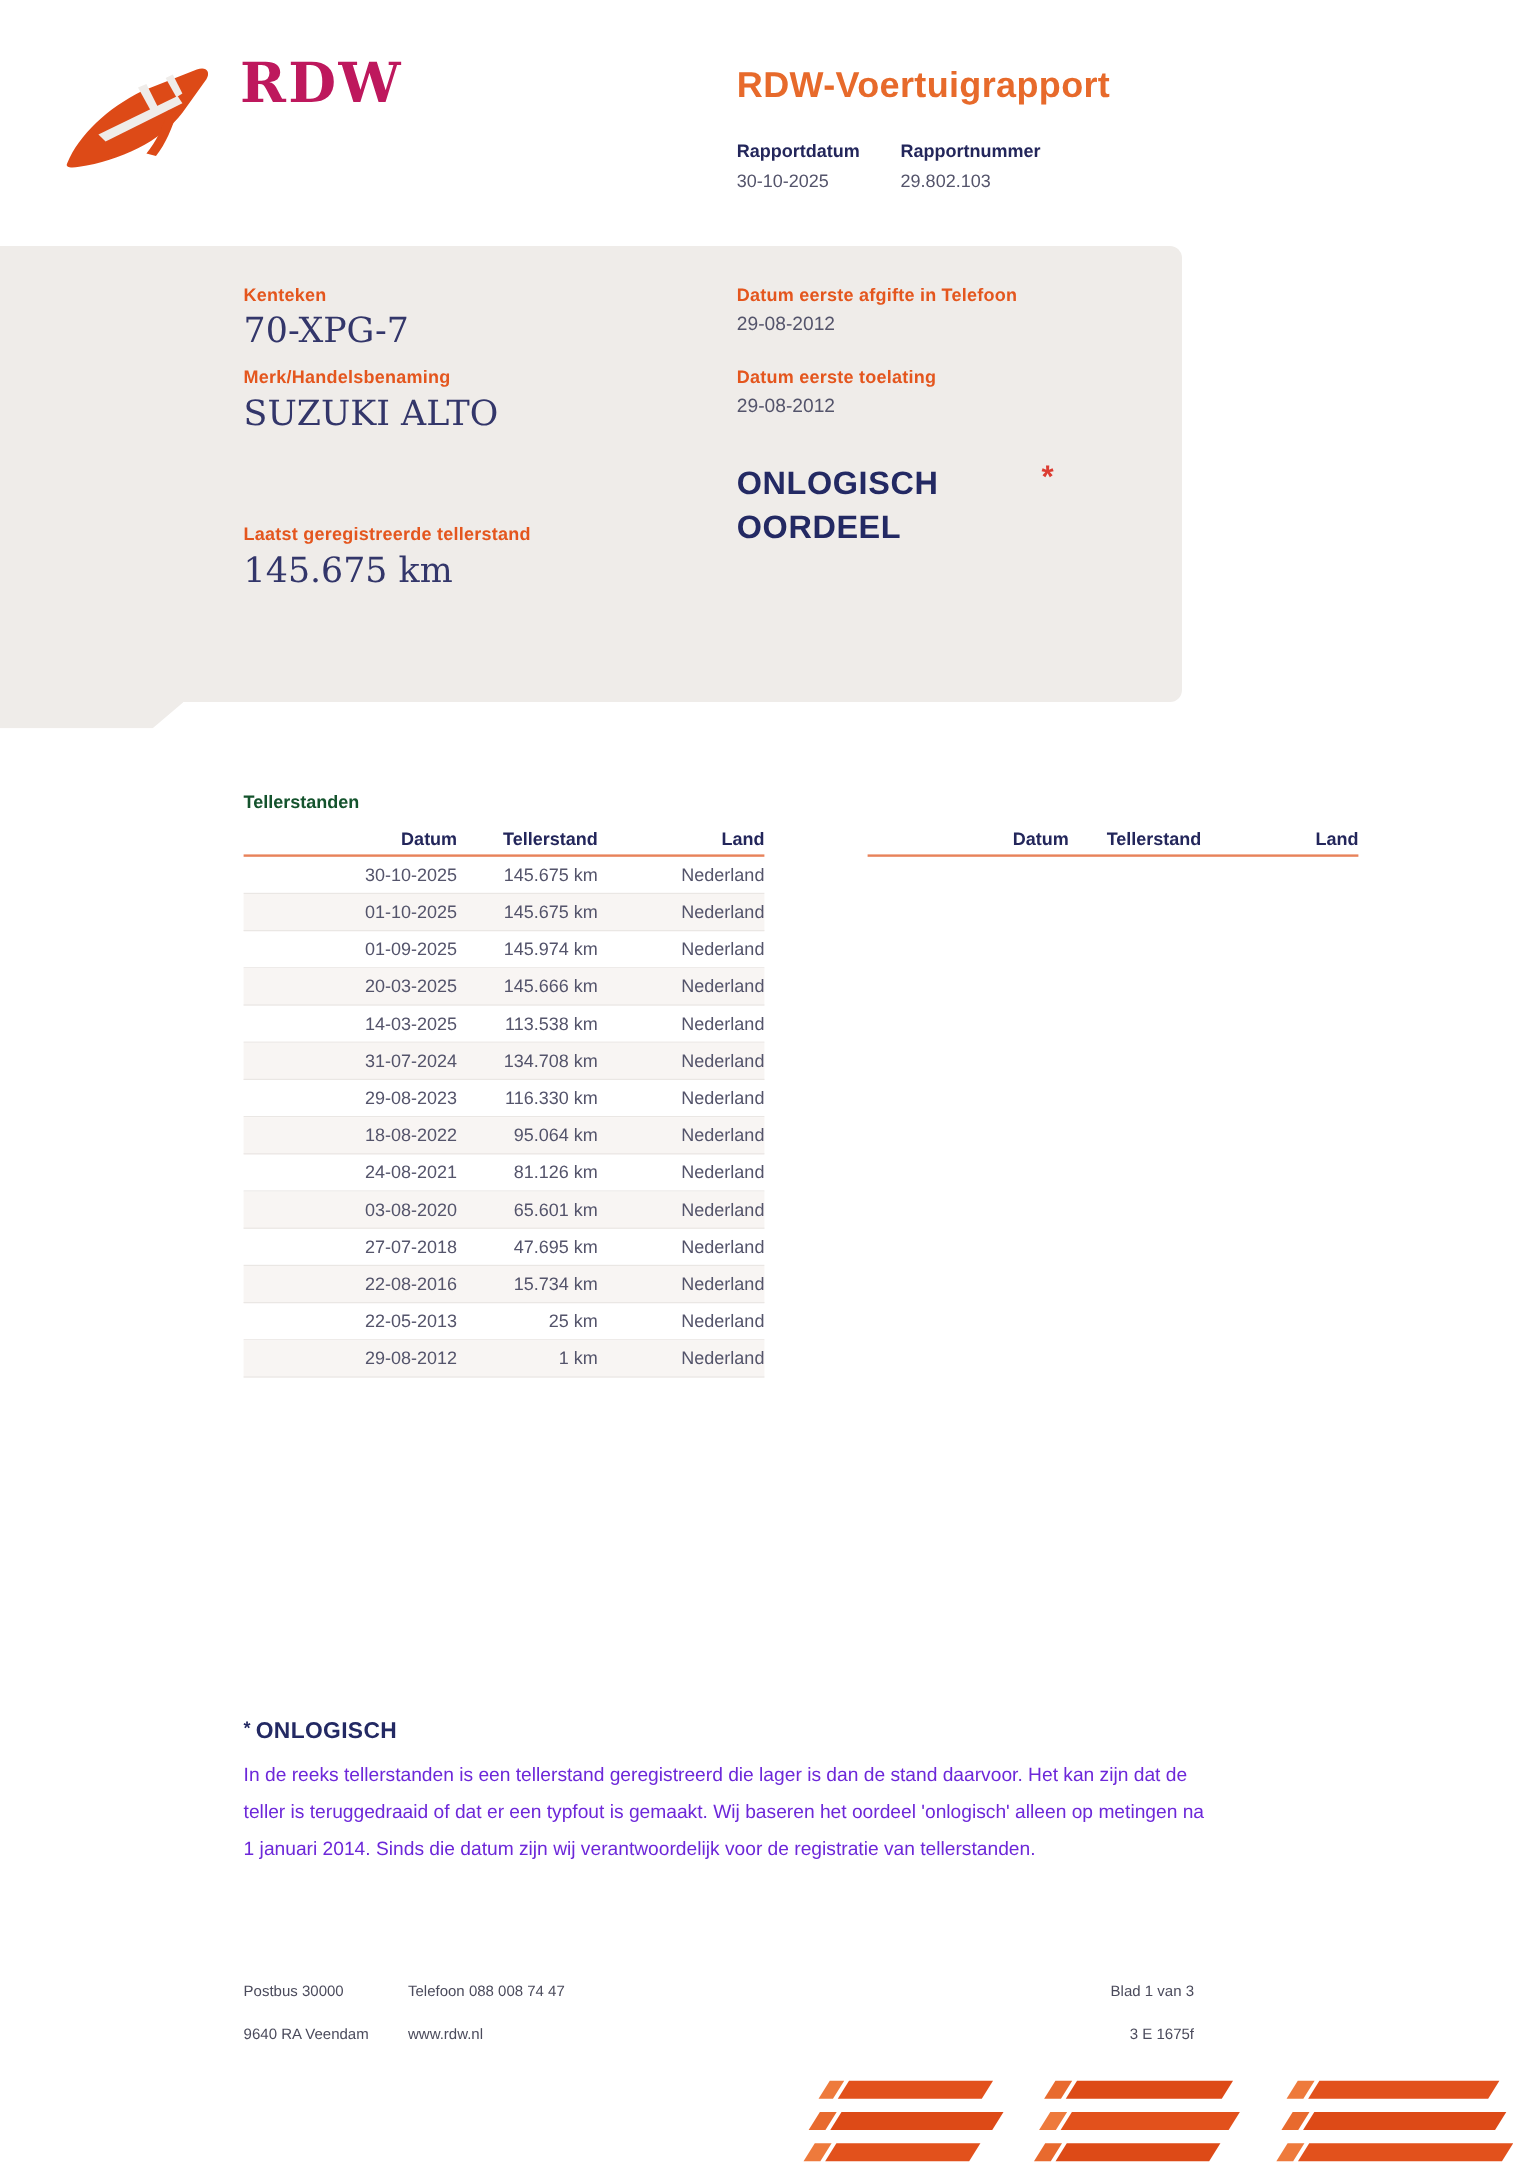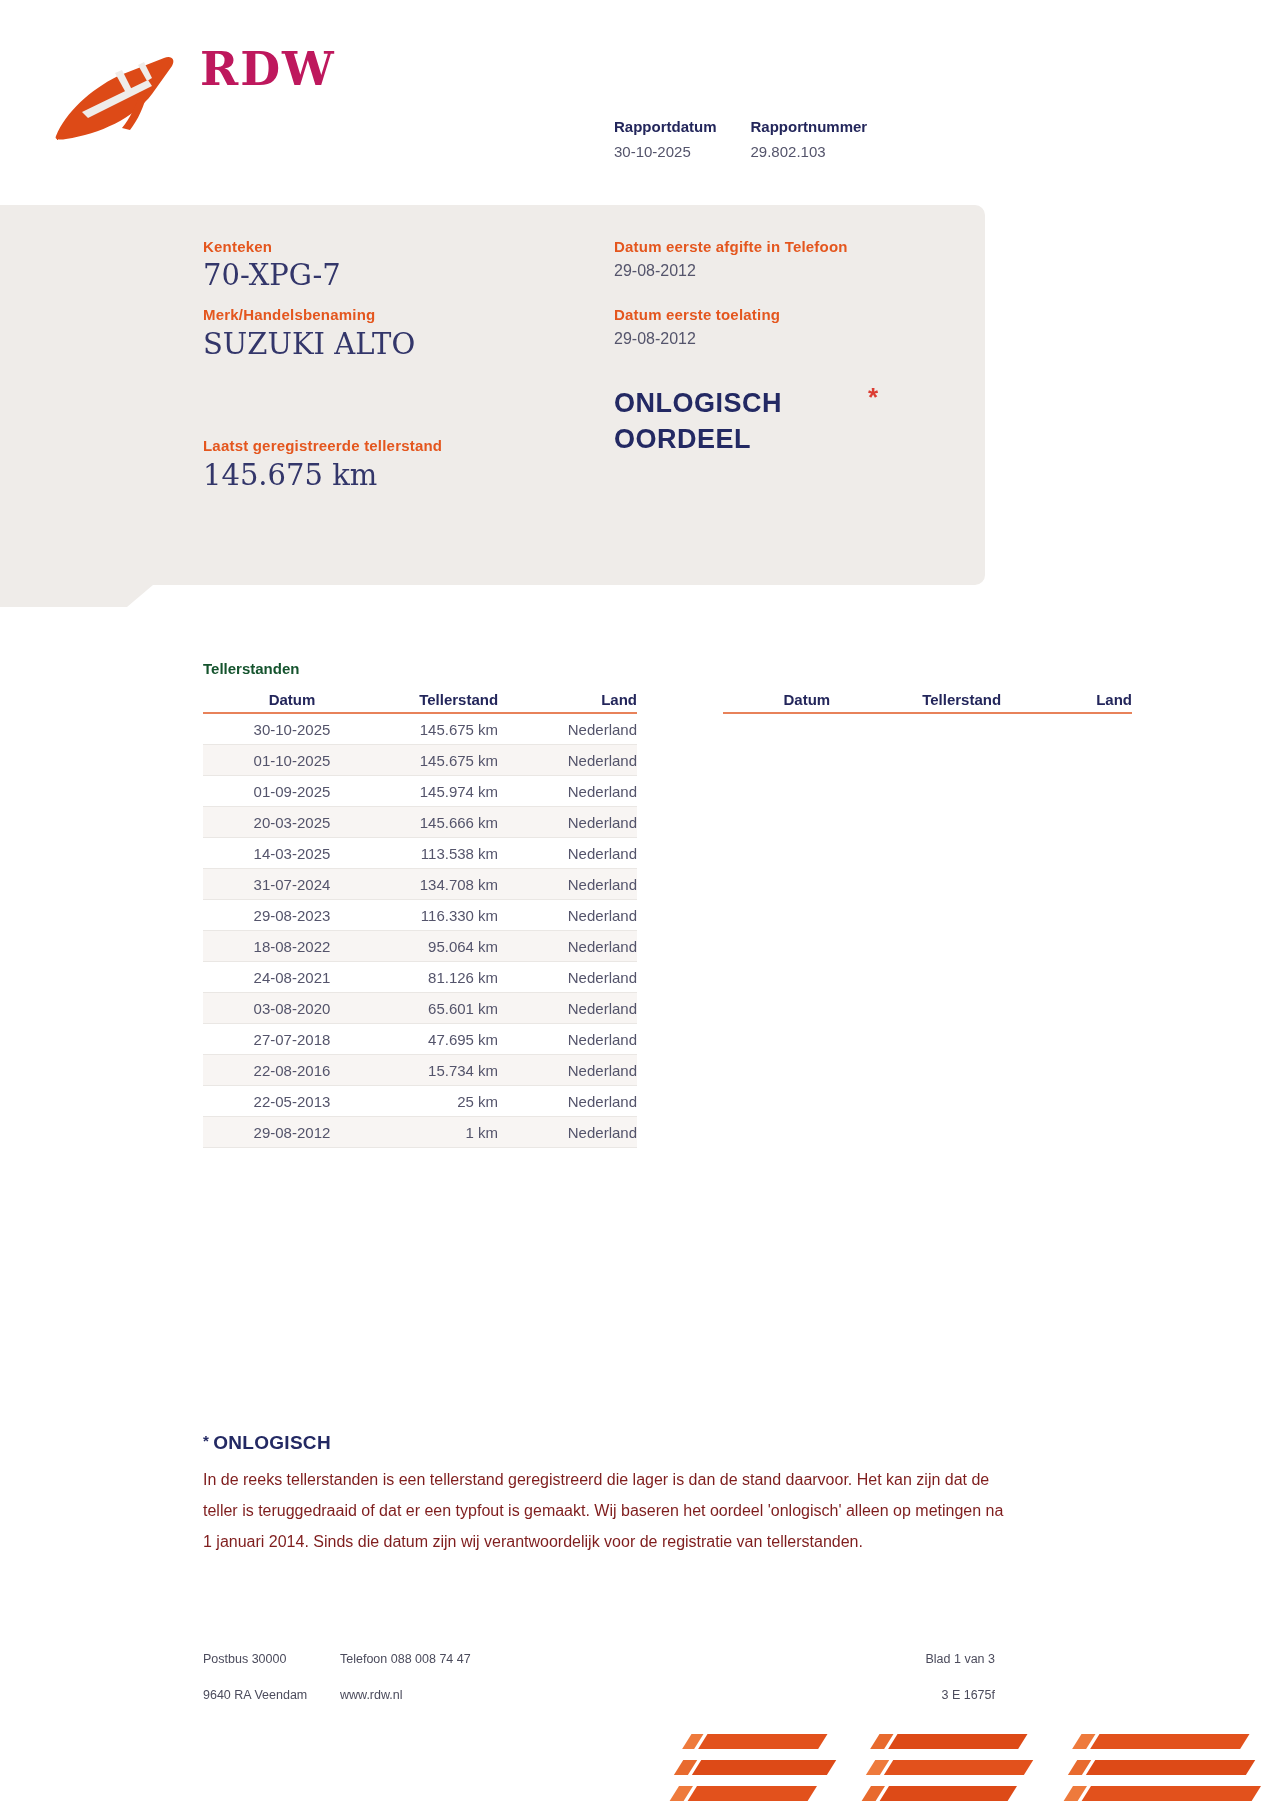--- a/index.html
+++ b/index.html
@@ -29,28 +29,28 @@
 
   
   .section-title{position:absolute;left:203px;top:660px;font-size:15px;font-weight:700;color:#14532d;}
   .otable{position:absolute;top:686px;}
   .otable.left{left:203px;width:434px;}
   .otable.right{left:723px;width:409px;}
   .orow{display:flex;align-items:center;height:30px;font-size:15px;color:#54546B;}
   .orow.head{height:26px;font-weight:700;color:#23265B;border-bottom:2px solid #E8825A;}
   .rows .orow{border-bottom:1px solid #EAE7E4;}
   .rows .orow:nth-child(even){background:#F8F5F3;}
-  .c0{flex:0 0 41%;text-align:center;}
+  .c0{flex:0 0 41%;text-align:right;}
   .c1{flex:0 0 27%;text-align:right;}
   .c2{flex:1;text-align:right;}
 
   
   .note-head{position:absolute;left:203px;top:1432px;font-size:19px;font-weight:800;color:#232963;letter-spacing:0.3px;}
   .note-star{font-size:15px;vertical-align:top;color:#232963;margin-right:4px;}
-  .note-body{position:absolute;left:203px;top:1464px;width:805px;font-size:16px;line-height:31px;color:#7f1d1d;}
+  .note-body{position:absolute;left:203px;top:1464px;width:805px;font-size:16px;line-height:31px;color:#6d28d9;}
 
   
   .footer{position:absolute;left:0;top:1652px;width:1280px;font-size:12.5px;color:#4B4B5C;}
   .footer .fl1{position:absolute;left:203px;top:0;}
   .footer .fl2{position:absolute;left:203px;top:36px;}
   .footer .fm1{position:absolute;left:340px;top:0;}
   .footer .fm2{position:absolute;left:340px;top:36px;}
   .footer .fr{position:absolute;left:795px;top:0;width:200px;text-align:right;}
   .footer .fr2{position:absolute;left:795px;top:36px;width:200px;text-align:right;}
   .flink{color:#4B4B5C;text-decoration:none;}
@@ -66,20 +66,21 @@
     <svg width="130" height="92" viewBox="0 0 130 92">
       <path d="M4 86 C14 62 38 40 66 26 L112 8 C119 5 124 9 120 16 L100 44 C82 68 48 84 14 89 C8 90 2 90 4 86 Z" fill="#DD4A17"></path>
       <path d="M30 62 L96 30 L100 36 L36 68 Z" fill="#EFECE9"></path>
       <path d="M70 20 L80 40 L74 43 L63 23 Z" fill="#EFECE9"></path>
       <path d="M92 12 L100 28 L95 31 L86 15 Z" fill="#EFECE9"></path>
       <path d="M88 42 C84 56 78 68 70 78 L78 80 C86 70 92 56 95 44 Z" fill="#DD4A17"></path>
     </svg>
   </div>
   <div class="logo-text">RDW</div>
 
+  <div class="doc-title">RDW-Voertuigrapport</div>
 
   <div class="meta">
     <div>
       <div class="lbl">Rapportdatum</div>
       <div class="val">30-10-2025</div>
     </div>
     <div>
       <div class="lbl">Rapportnummer</div>
       <div class="val">29.802.103</div>
     </div>

